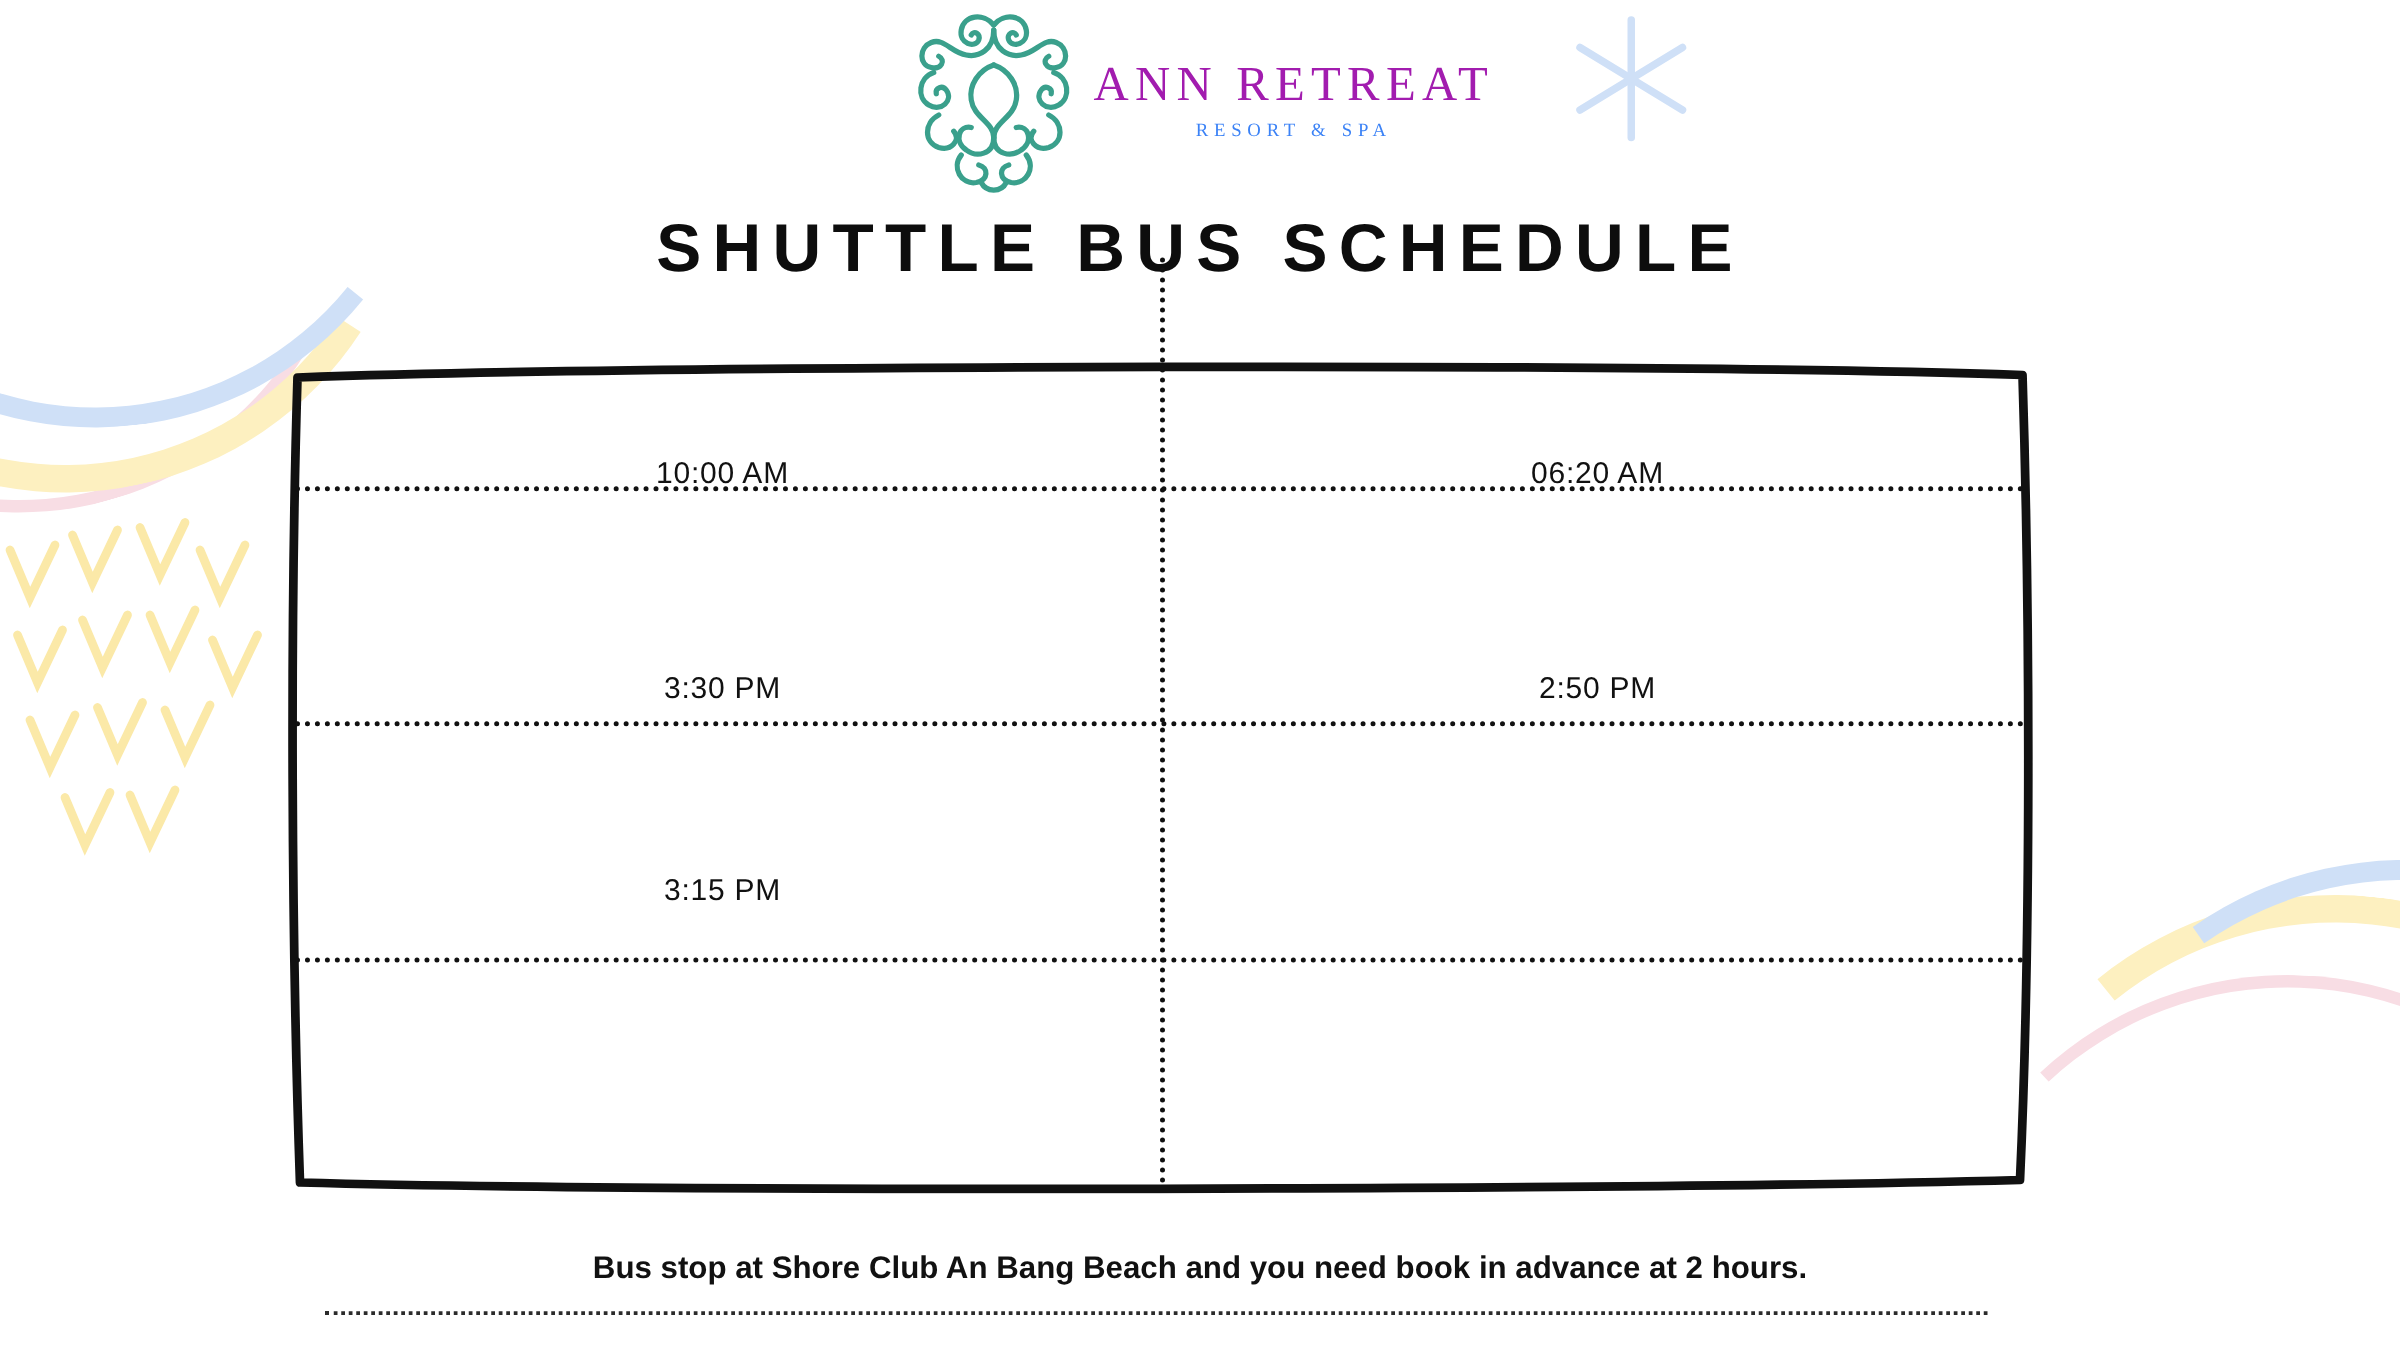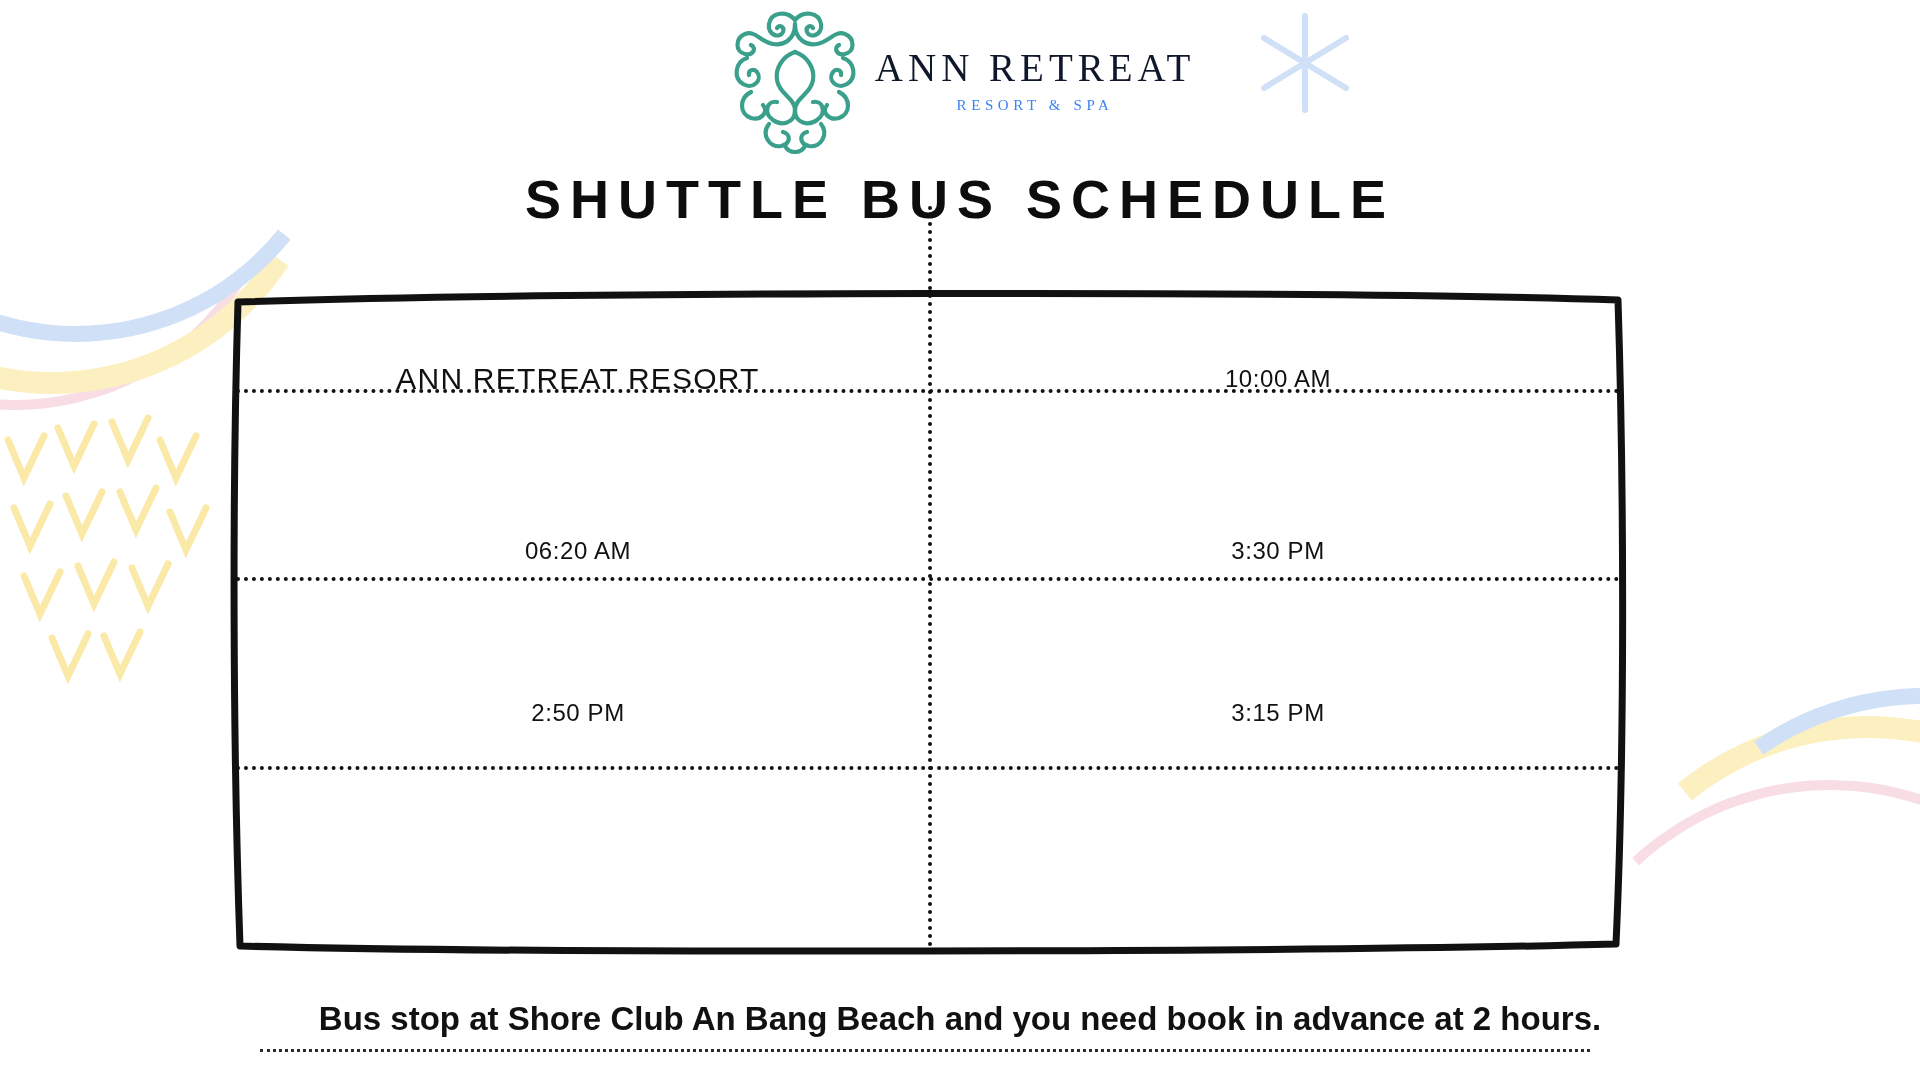--- a/index.html
+++ b/index.html
@@ -112,21 +112,21 @@
     align-items: center;
     justify-content: center;
     gap: 10px;
   }
   .logo-mark { width: 140px; height: 150px; }
   .logo-text { display: flex; flex-direction: column; align-items: center; }
   .brand-name {
     font-family: "Liberation Serif", serif;
     font-size: 39px;
     letter-spacing: 5px;
-    color: #0f172a;
+    color: #a21caf;
     line-height: 1.05;
   }
   .brand-sub {
     font-family: "Liberation Serif", serif;
     font-size: 15px;
     letter-spacing: 4.6px;
     color: #3b82f6;
     margin-top: 9px;
   }
 
@@ -191,21 +191,21 @@
     border-left: 4px dotted #111111;
   }
 
   
   .footnote {
     position: absolute;
     left: 0;
     right: 0;
     top: 1000px;
     text-align: center;
-    font-size: 33px;
+    font-size: 25px;
     font-weight: bold;
     color: #111111;
   }
   .footnote-rule {
     position: absolute;
     left: 260px;
     width: 1330px;
     top: 1049px;
     border-top: 3px dotted #2b2b2b;
   }
@@ -273,21 +273,20 @@
   <svg class="table-border" viewBox="0 0 1400 667" preserveAspectRatio="none" fill="none" stroke="#111111" stroke-width="7" stroke-linecap="round" stroke-linejoin="round">
     <path d="M10 14 C300 4, 1100 2, 1390 12 C1396 200, 1397 460, 1388 656 C1100 664, 300 666, 12 658 C5 460, 4 210, 10 14 Z"></path>
   </svg>
 
   <div class="dotted-v"></div>
   <div class="dotted-h" style="top:101px"></div>
   <div class="dotted-h" style="top:289px"></div>
   <div class="dotted-h" style="top:478px"></div>
 
   <div class="table-grid">
-    <div class="cell head">ANN RETREAT RESORT</div>
 
     <div class="cell">10:00 AM</div>
     <div class="cell">06:20 AM</div>
 
     <div class="cell">3:30 PM</div>
     <div class="cell">2:50 PM</div>
 
     <div class="cell">3:15 PM</div>
   </div>
 </div>

